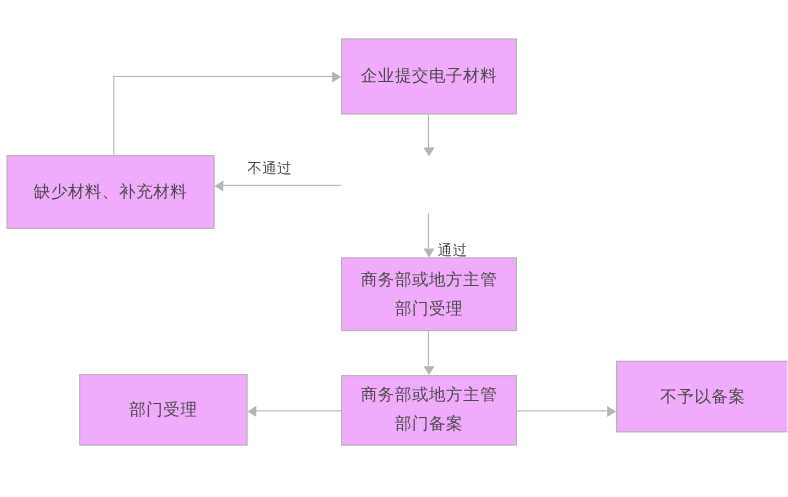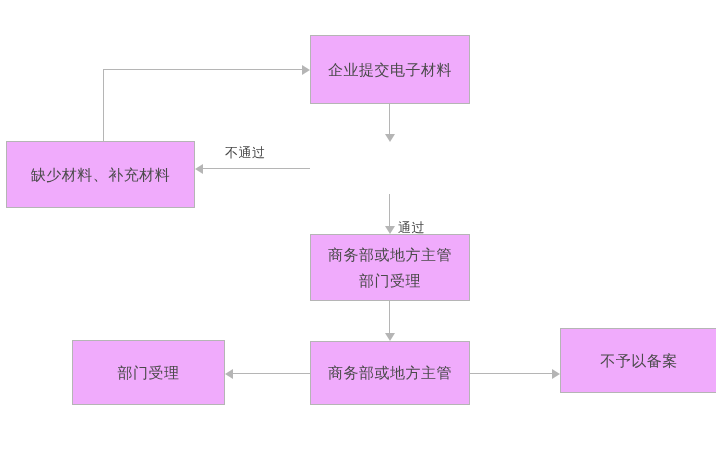--- a/index.html
+++ b/index.html
@@ -94,20 +94,21 @@
   </div>
 
 
   <div class="node" id="node-accept">
     <span class="ln">商务部或地方主管</span>
     <span class="ln">部门受理</span>
   </div>
 
   <div class="node" id="node-record">
     <span class="ln">商务部或地方主管</span>
+    <span class="ln">部门备案</span>
   </div>
 
   <div class="node" id="node-missing">
     <span class="ln">缺少材料、补充材料</span>
   </div>
 
   <div class="node" id="node-approved">
     <span class="ln">部门受理</span>
   </div>
 

